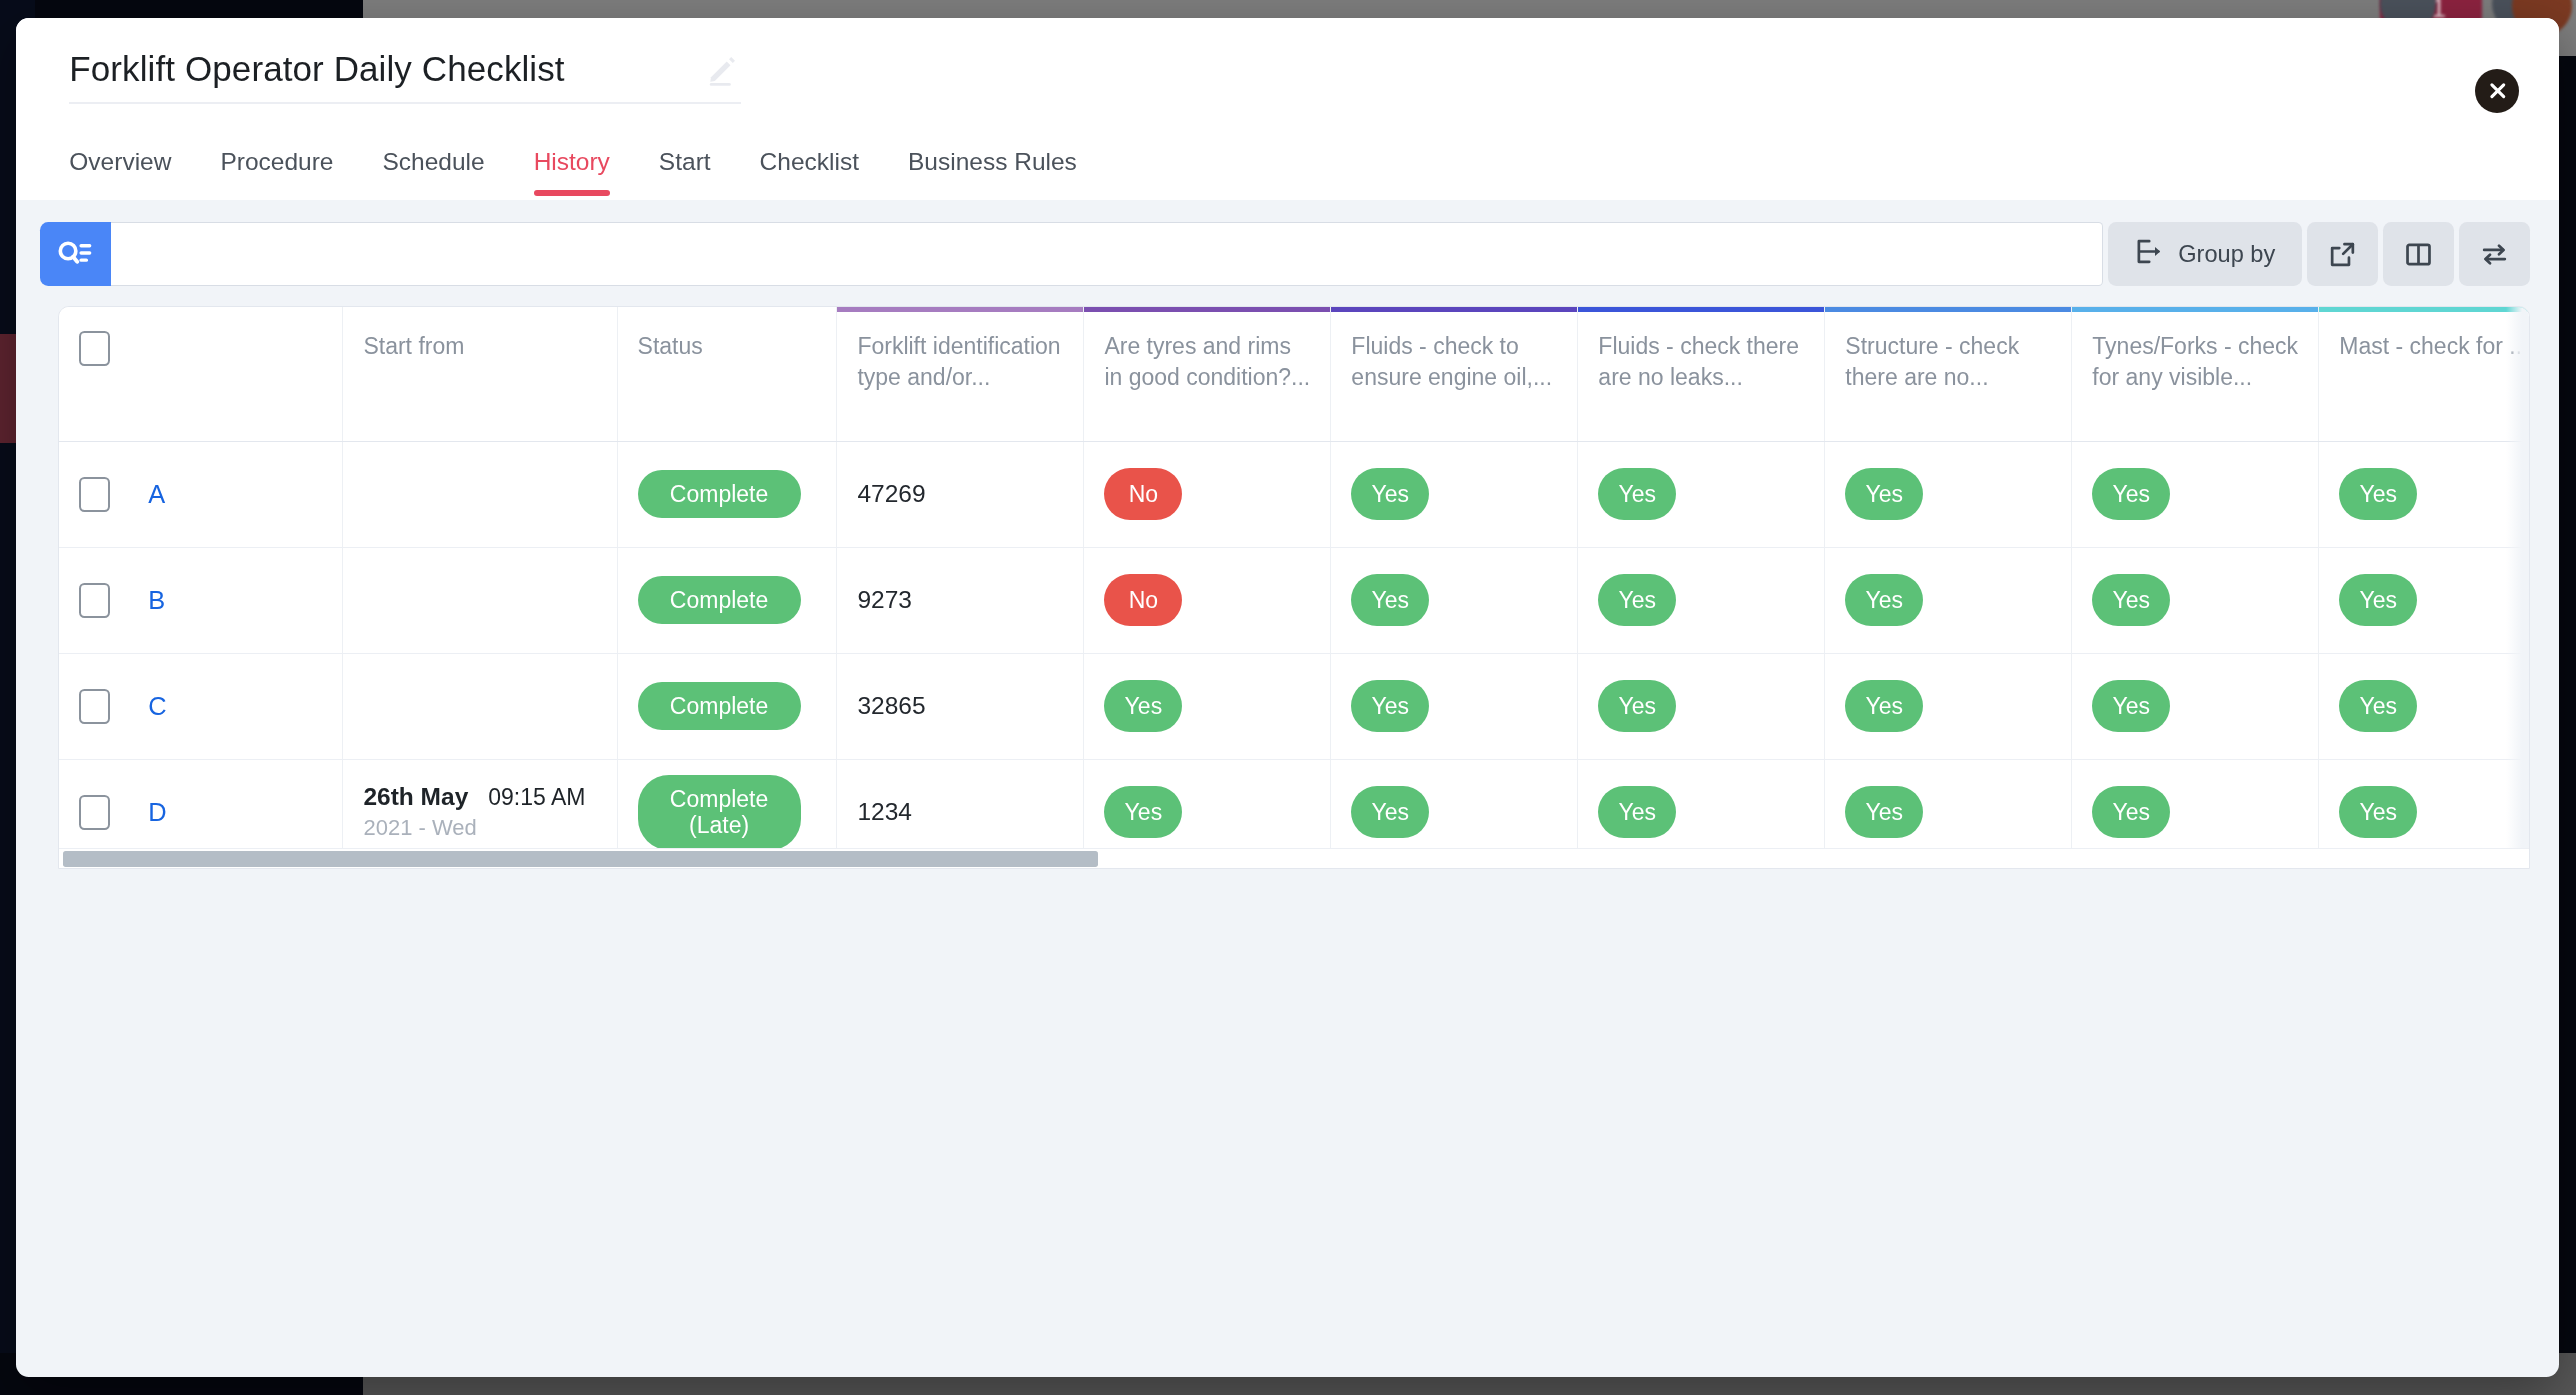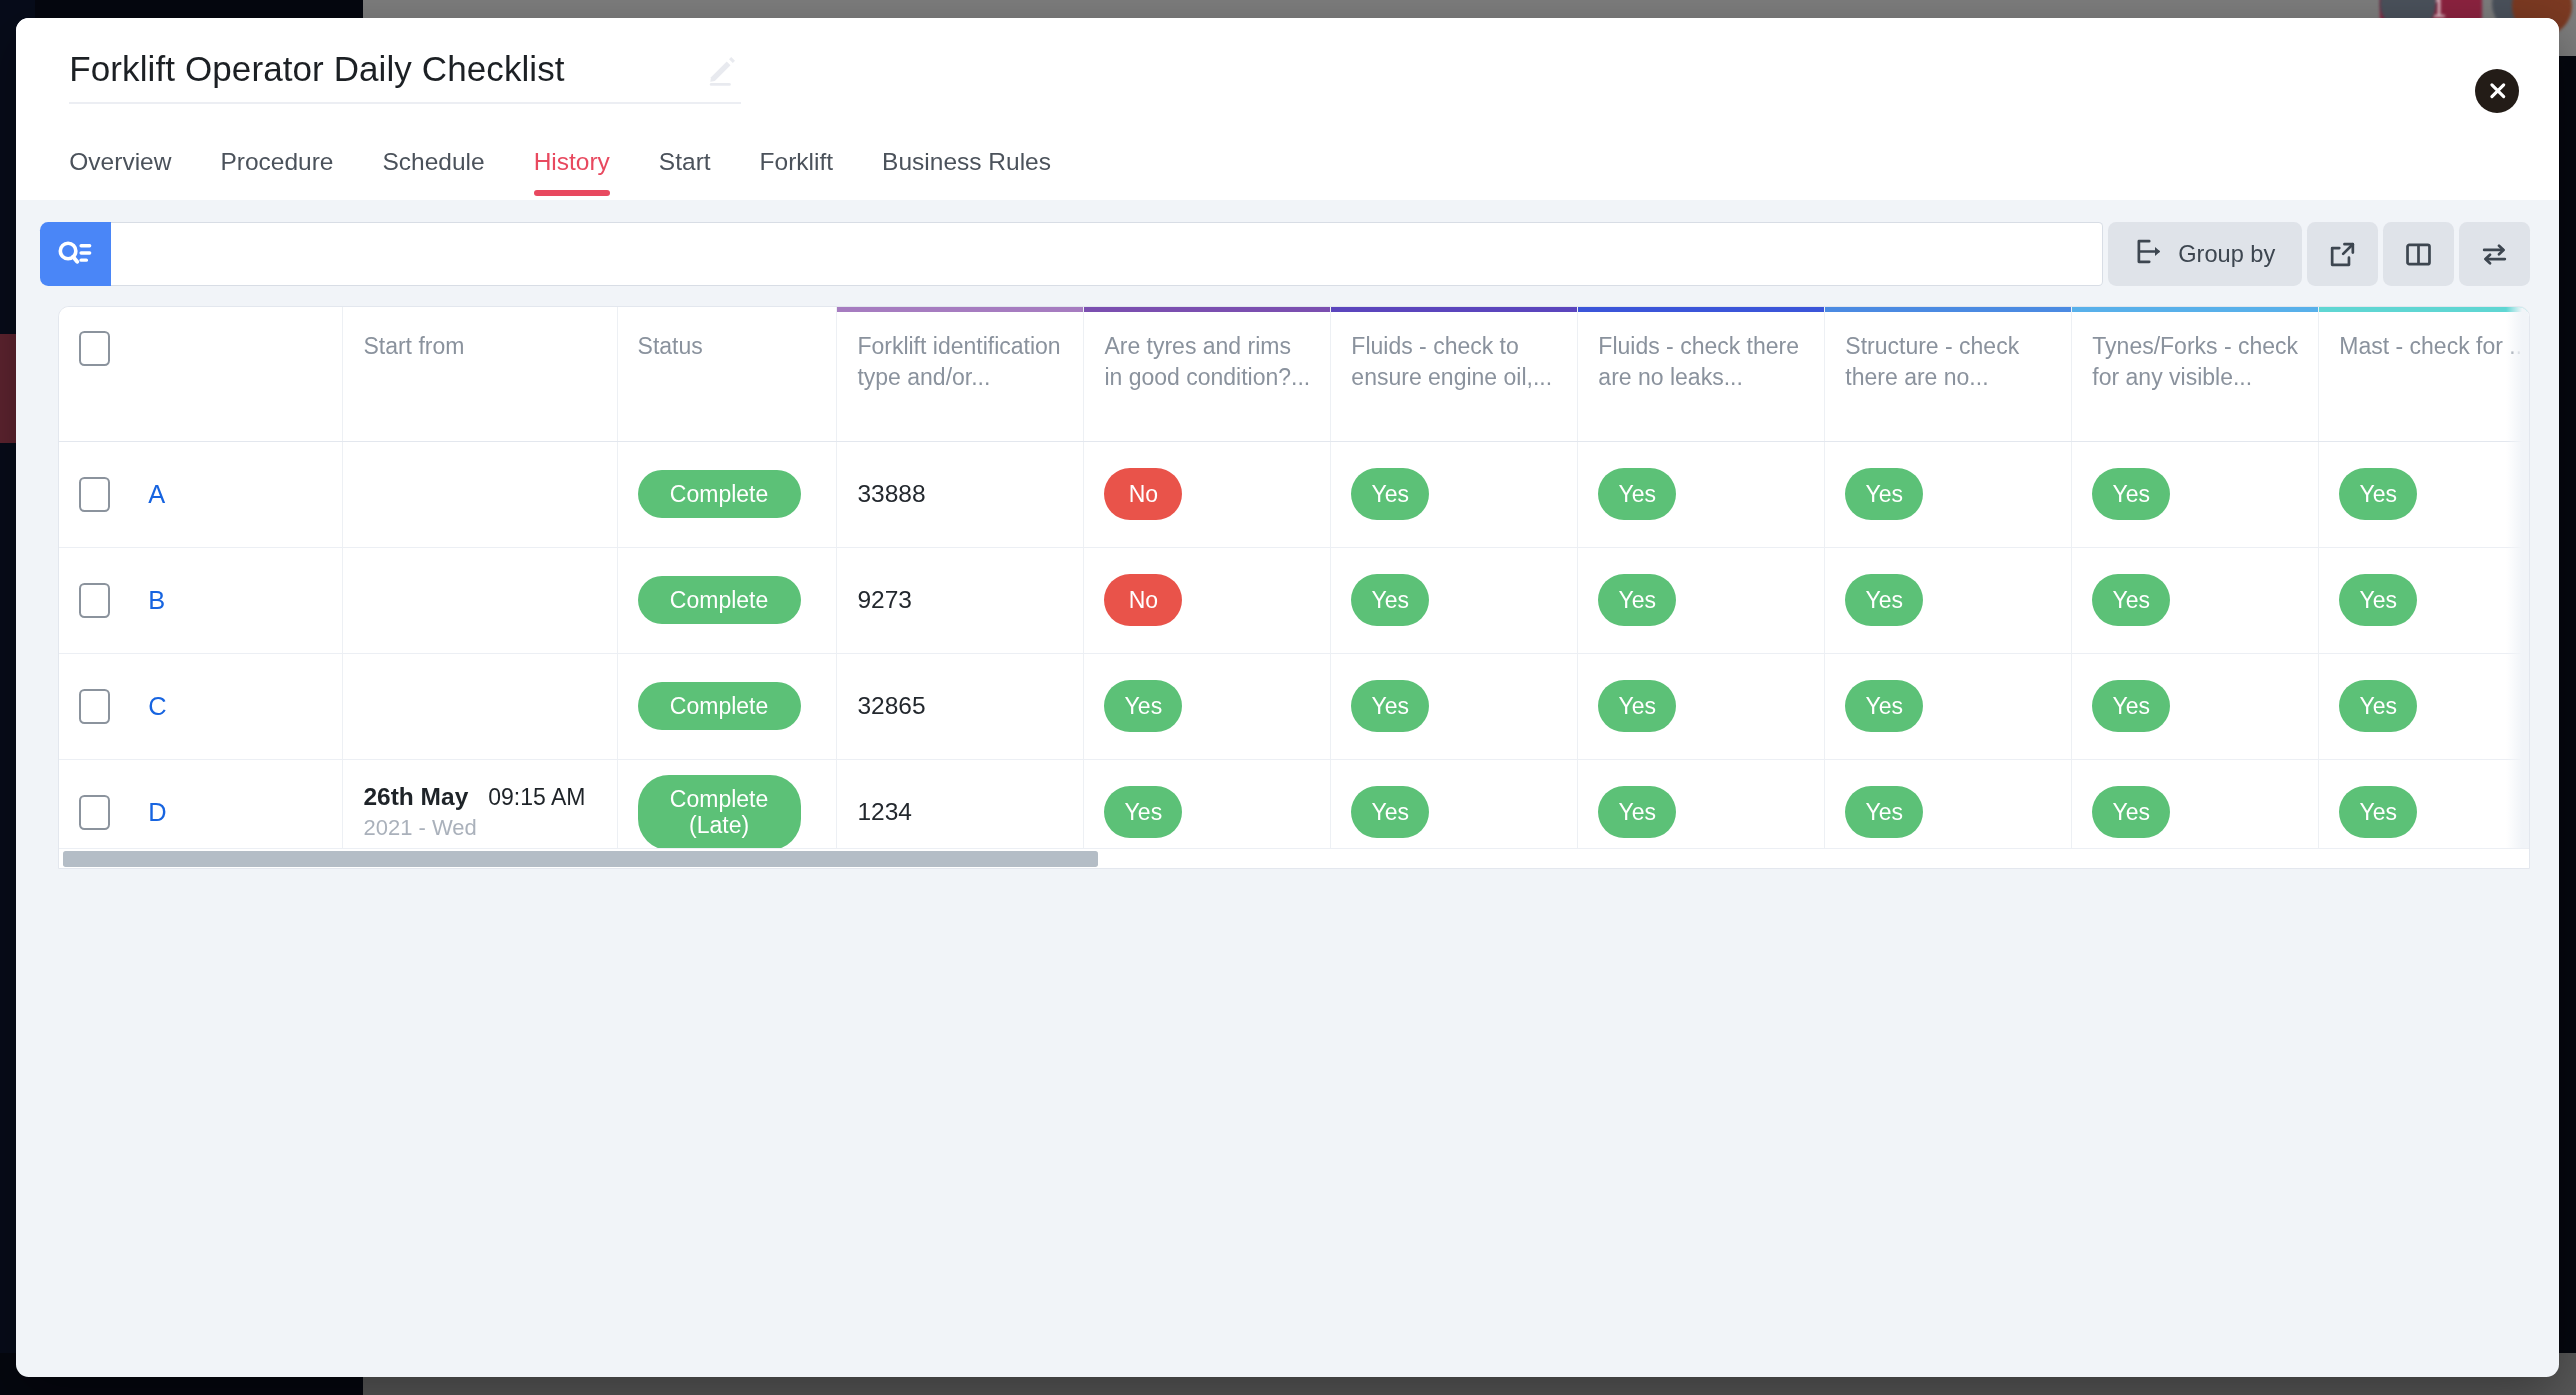--- a/index.html
+++ b/index.html
@@ -218,21 +218,21 @@
         </svg>
       </span>
     </div>
 
     <div id="tabs">
       <div class="tab">Overview</div>
       <div class="tab">Procedure</div>
       <div class="tab">Schedule</div>
       <div class="tab active">History</div>
       <div class="tab">Start</div>
-      <div class="tab">Forklift</div>
+      <div class="tab">Checklist</div>
       <div class="tab">Business Rules</div>
     </div>
 
     <div id="close-btn">
       <svg viewBox="0 0 24 24" width="23.6" height="23.6">
         <path d="M6 6 L18 18 M18 6 L6 18" stroke="#ffffff" stroke-width="3.2" stroke-linecap="round"></path>
       </svg>
     </div>
   </div>
 
@@ -334,21 +334,21 @@
             <span class="accent" style="background:#5fd6d3"></span>
             <span>Mast - check for ...</span>
           </th>
         </tr>
       </thead>
       <tbody id="tbody">
           <tr>
             <td><span class="chk"></span><span class="row-label">A</span></td>
             <td></td>
             <td><span class="pill pill-status pill-green">Complete</span></td>
-            <td>33888</td>
+            <td>47269</td>
             <td><span class="pill pill-no">No</span></td>
             <td><span class="pill pill-yes">Yes</span></td>
             <td><span class="pill pill-yes">Yes</span></td>
             <td><span class="pill pill-yes">Yes</span></td>
             <td><span class="pill pill-yes">Yes</span></td>
             <td><span class="pill pill-yes">Yes</span></td>
           </tr>
           <tr>
             <td><span class="chk"></span><span class="row-label">B</span></td>
             <td></td>

